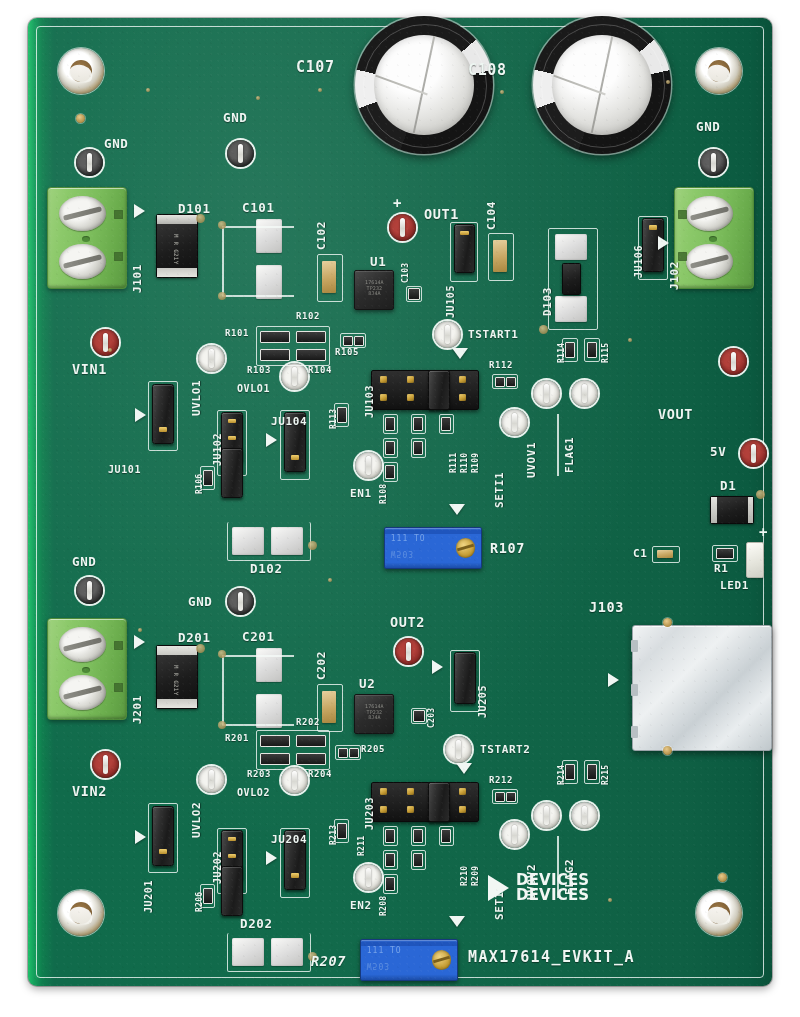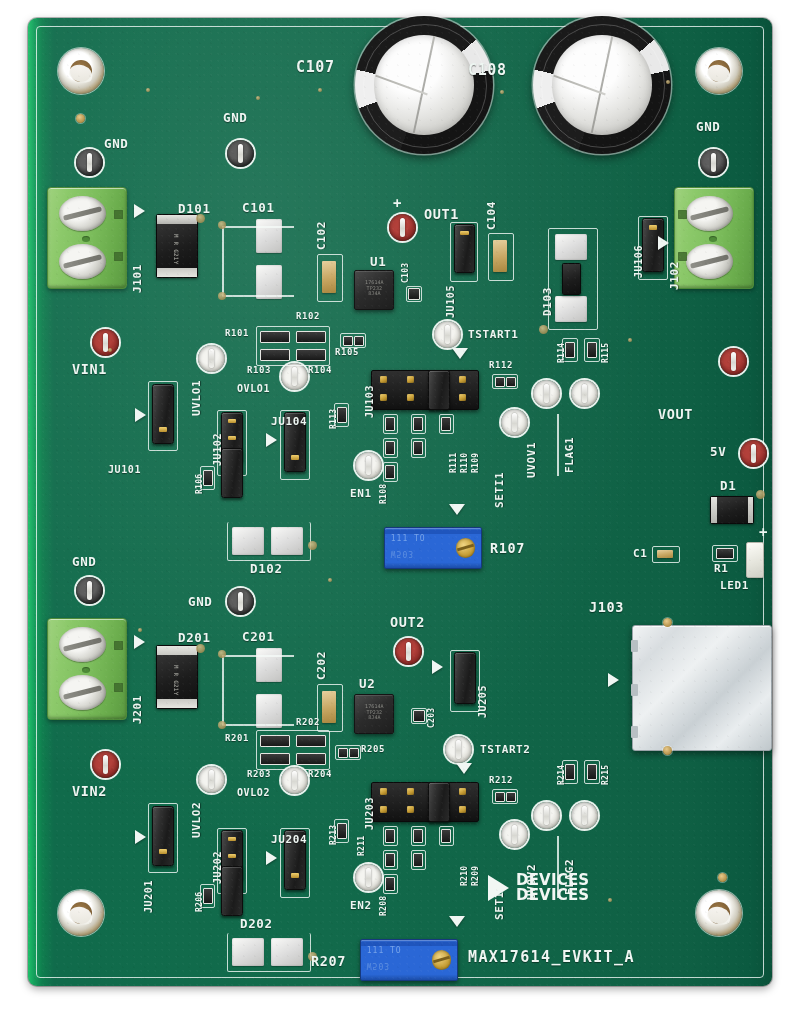--- a/index.html
+++ b/index.html
@@ -692,21 +692,21 @@
     <div class="silkbox" style="left:199px;top:915px;width:82px;height:38px;border-top:none;"></div>
     <div class="lbl s12" style="left:212px;top:900px;">D202</div>
     <div class="via" style="left:280px;top:934px;width:9px;height:9px;"></div>
 
     <div class="tri down" style="left:421px;top:898px;"></div>
     <div class="trim" style="left:332px;top:921px;width:96px;height:40px;">
       <div class="txt">111 TO</div>
       <div class="txt2">W503</div>
       <div class="screw"></div>
     </div>
-    <div class="lbl s13" style="left:283px;top:937px;">R207</div>
+    <div class="lbl s13" style="left:283px;top:937px;font-style:italic;">R207</div>
 
     <div class="adi-logo" style="left:460px;top:855px;">
       <div class="adi-tri"></div>
       <div class="adi-txt">
         <span>DEVICES</span>
         <span>DEVICES</span>
       </div>
     </div>
 
     <div class="lbl s15" style="left:440px;top:932px;letter-spacing:1.4px;">MAX17614_EVKIT_A</div>

